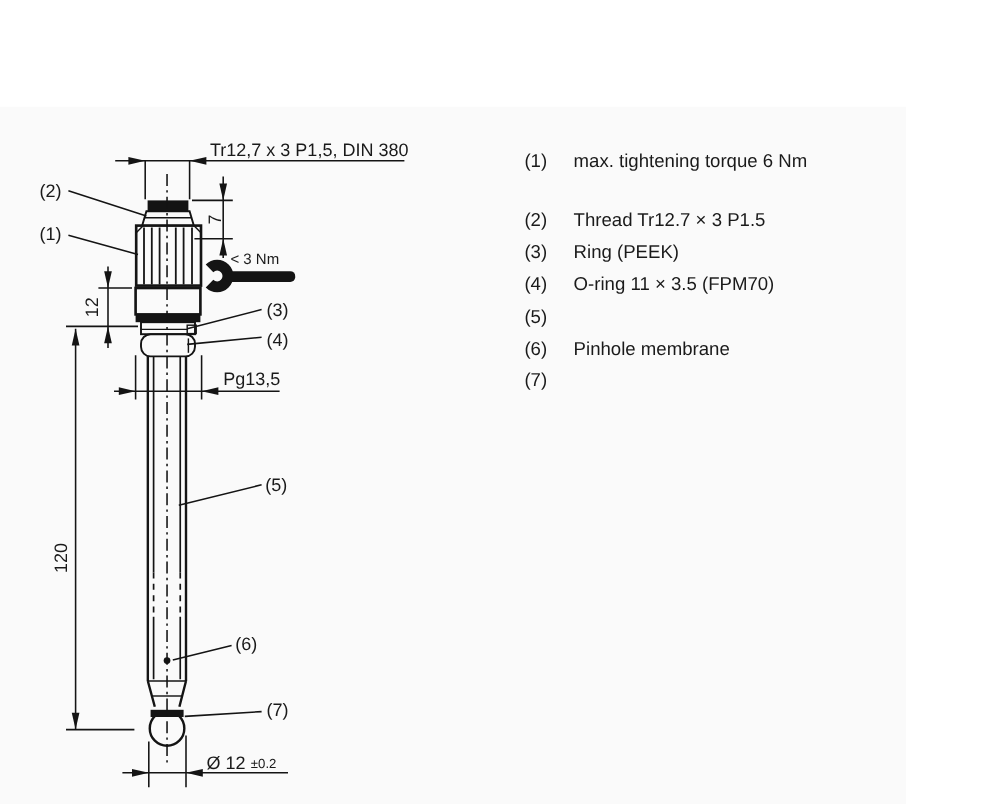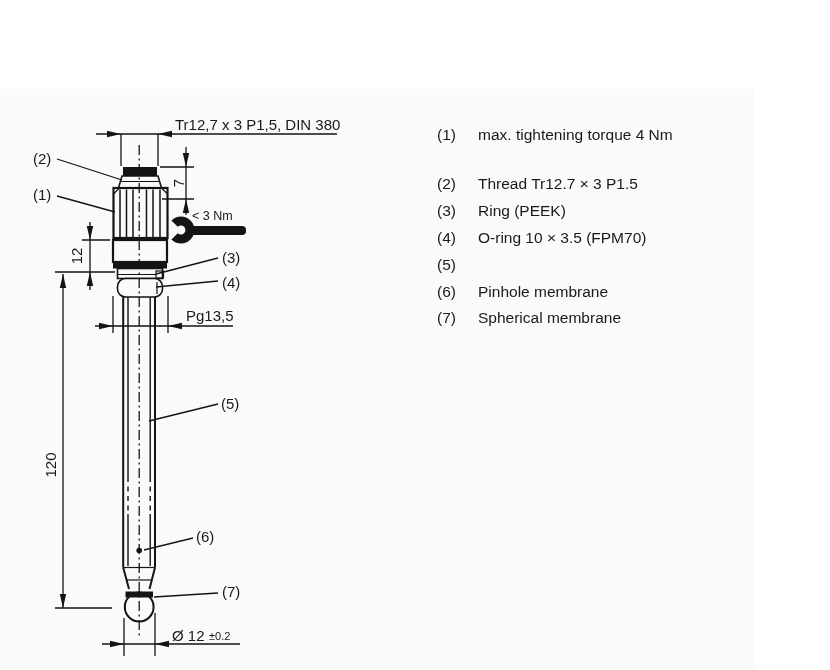--- a/index.html
+++ b/index.html
@@ -133,49 +133,46 @@
     <text x="221" y="409">(5)</text>
     <text x="196" y="542">(6)</text>
     <text x="222" y="597">(7)</text>
   </g>
 </svg>
 
 <div class="legend">
     <div class="legend-row" style="top: 123px;">
       <span class="num">(1)</span>
       <div>
-        <div>max. tightening torque 4 Nm</div>
+        <div>max. tightening torque 6 Nm</div>
       </div>
     </div>
     <div class="legend-row" style="top: 172px;">
       <span class="num">(2)</span>
       <div>
         <div>Thread Tr12.7 × 3 P1.5</div>
       </div>
     </div>
     <div class="legend-row" style="top: 199px;">
       <span class="num">(3)</span>
       <div>
         <div>Ring (PEEK)</div>
       </div>
     </div>
     <div class="legend-row" style="top: 226px;">
       <span class="num">(4)</span>
       <div>
-        <div>O-ring 10 × 3.5 (FPM70)</div>
+        <div>O-ring 11 × 3.5 (FPM70)</div>
       </div>
     </div>
     <div class="legend-row" style="top: 253px;">
       <span class="num">(5)</span>
     </div>
     <div class="legend-row" style="top: 280px;">
       <span class="num">(6)</span>
       <div>
         <div>Pinhole membrane</div>
       </div>
     </div>
     <div class="legend-row" style="top: 306px;">
       <span class="num">(7)</span>
-      <div>
-        <div>Spherical membrane</div>
-      </div>
     </div>
   </div>
 
 </body></html>

